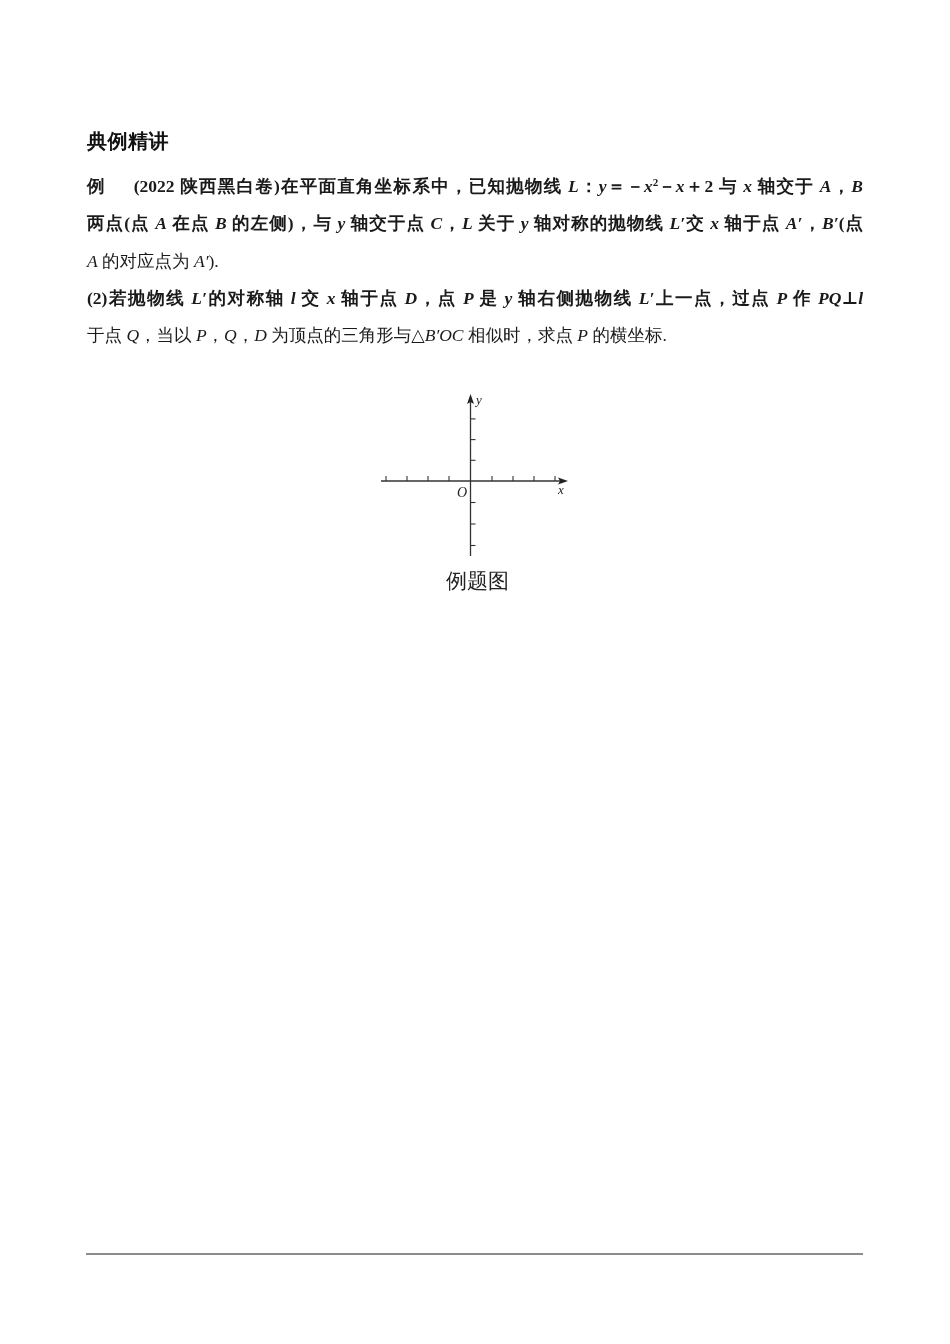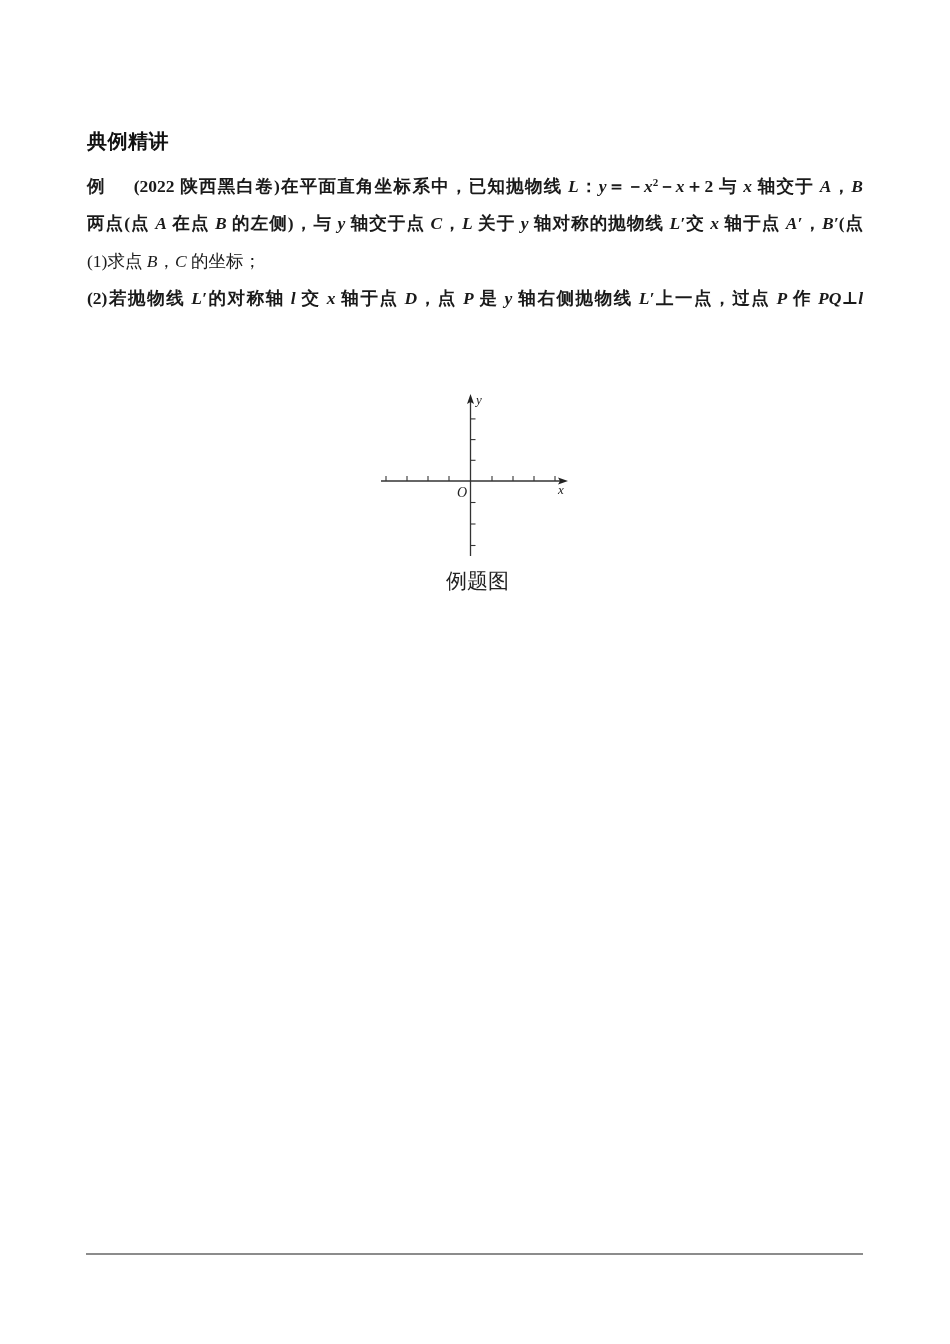--- a/index.html
+++ b/index.html
@@ -72,22 +72,23 @@
     }
   </style>
 </head>
 <body>
 
 <div class="heading">典例精讲</div>
 
 <div class="problem" id="problem">
     <div class="line just"><span>例</span><span class="gap"></span><span>(2022 陕西黑白卷)在平面直角坐标系中，已知抛物线 </span><span class="m">L</span><span>：</span><span class="m">y</span><span>＝－</span><span class="m">x</span><sup>2</sup><span>－</span><span class="m">x</span><span>＋2 与 </span><span class="m">x</span><span> 轴交于 </span><span class="m">A</span><span>，</span><span class="m">B</span></div>
     <div class="line just"><span>两点(点 </span><span class="m">A</span><span> 在点 </span><span class="m">B</span><span> 的左侧)，与 </span><span class="m">y</span><span> 轴交于点 </span><span class="m">C</span><span>，</span><span class="m">L</span><span> 关于 </span><span class="m">y</span><span> 轴对称的抛物线 </span><span class="m">L′</span><span>交 </span><span class="m">x</span><span> 轴于点 </span><span class="m">A′</span><span>，</span><span class="m">B′</span><span>(点</span></div>
-    <div class="line"><span>(1)求点 </span><span class="m">B</span><span>，</span><span class="m">C</span><span> 的坐标；</span></div>
+    <div class="line"><span class="m">A</span><span> 的对应点为 </span><span class="m">A′</span><span>).</span></div>
     <div class="line just"><span>(2)若抛物线 </span><span class="m">L′</span><span>的对称轴 </span><span class="m">l</span><span> 交 </span><span class="m">x</span><span> 轴于点 </span><span class="m">D</span><span>，点 </span><span class="m">P</span><span> 是 </span><span class="m">y</span><span> 轴右侧抛物线 </span><span class="m">L′</span><span>上一点，过点 </span><span class="m">P</span><span> 作 </span><span class="m">PQ</span><span>⊥</span><span class="m">l</span></div>
+    <div class="line"><span>于点 </span><span class="m">Q</span><span>，当以 </span><span class="m">P</span><span>，</span><span class="m">Q</span><span>，</span><span class="m">D</span><span> 为顶点的三角形与△</span><span class="m">B′OC</span><span> 相似时，求点 </span><span class="m">P</span><span> 的横坐标.</span></div>
   </div>
 
 <svg class="figure" viewBox="375 388 200 172" width="200" height="172" xmlns="http://www.w3.org/2000/svg">
   <g stroke="#333" stroke-width="1.3" fill="none">
     <line x1="381" y1="481" x2="562" y2="481"></line>
   </g>
   <polygon points="568,481 558,477.5 560,481 558,484.5" fill="#222"></polygon>
   <g stroke="#333" stroke-width="1.3" fill="none">
     <line x1="470.5" y1="400" x2="470.5" y2="556"></line>
   </g>

